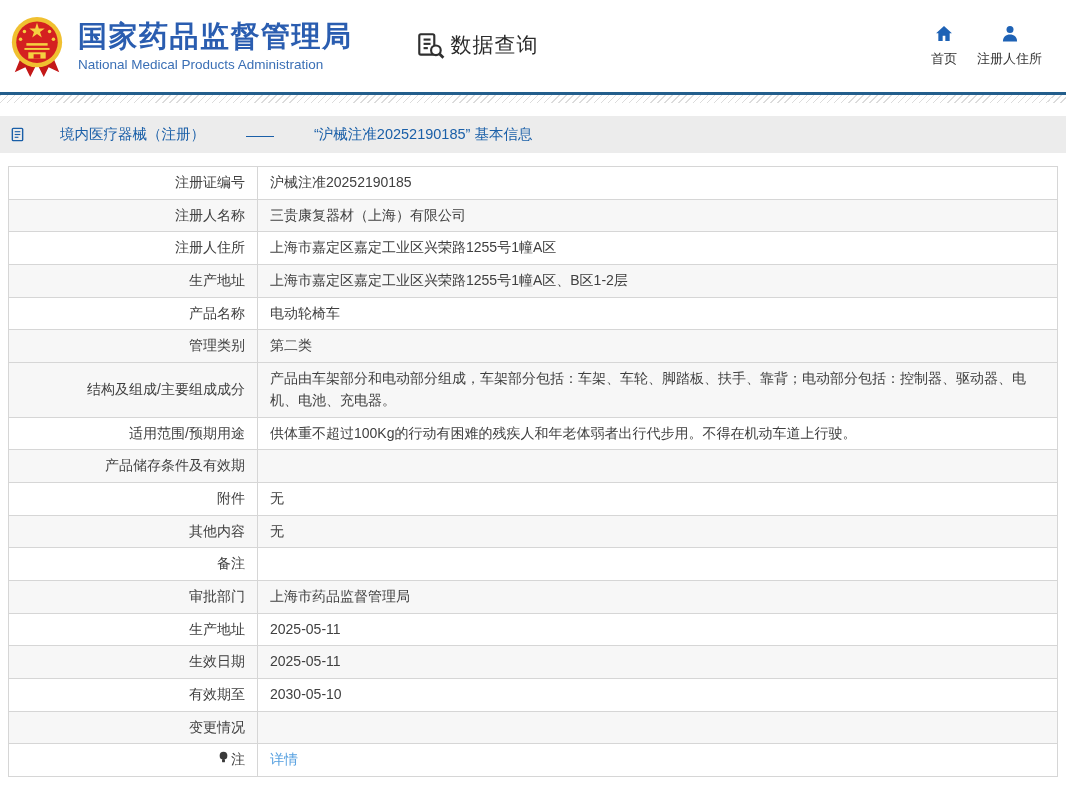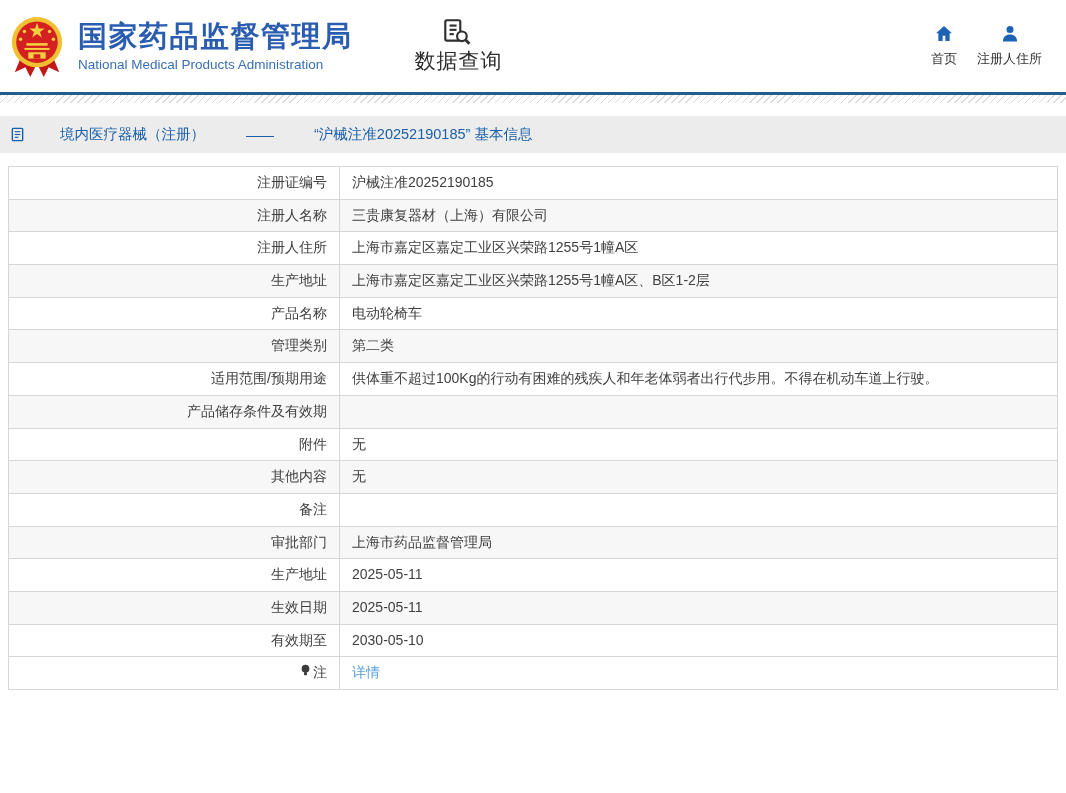--- a/index.html
+++ b/index.html
@@ -24,21 +24,21 @@
     height:92px;display:flex;align-items:center;padding:0 24px 0 8px;background:#fff;
   }
   .brand{display:flex;align-items:center;}
   .emblem{width:58px;height:64px;flex:0 0 auto;margin-top:2px;}
   .brand-text{margin-left:12px;}
   .org-cn{
     color:var(--brand-blue);font-size:29px;font-weight:bold;letter-spacing:1.5px;line-height:1.15;
   }
   .org-en{color:#3a6fb5;font-size:13.5px;margin-top:3px;}
   .section-title{
-    display:flex;align-items:center;margin-left:62px;color:#2b2b2b;font-size:21px;letter-spacing:1px;flex-direction:column;
+    display:flex;align-items:flex-start;margin-left:62px;color:#2b2b2b;font-size:21px;letter-spacing:1px;
   }
   .section-title .q-icon{margin-right:6px;display:flex;}
   .top-nav{margin-left:auto;display:flex;gap:20px;align-items:center;}
   .nav-item{
     display:flex;flex-direction:column;align-items:center;gap:6px;
     text-decoration:none;color:#333;font-size:13px;cursor:pointer;
   }
   .nav-item .nicon{display:flex;height:20px;align-items:center;}
   
   .blue-line{height:3px;background:var(--line-blue);}
@@ -58,21 +58,21 @@
   .info-table{
     width:1050px;margin:13px 8px 0 8px;border-collapse:collapse;table-layout:fixed;
   }
   .info-table td{
     border:1px solid var(--border-gray);
     font-size:14px;line-height:1.55;padding:5px 12px;
     vertical-align:middle;color:var(--text-dark);
   }
   .info-table tr{height:31px;}
   .info-table tr.alt td{background:var(--alt-row);}
-  .label-cell{width:331px;text-align:right;}
+  .label-cell{width:249px;text-align:right;}
   .value-cell{text-align:left;}
   .value-cell a{color:var(--link-blue);text-decoration:none;cursor:pointer;}
   .bulb{display:inline-flex;vertical-align:-1px;margin-right:2px;}
 </style>
 </head>
 <body>
 
 <header class="site-header">
   <div class="brand">
     <div class="emblem">
@@ -168,20 +168,24 @@
         <td class="value-cell">上海市嘉定区嘉定工业区兴荣路1255号1幢A区、B区1-2层</td>
       </tr>
       <tr>
         <td class="label-cell">产品名称</td>
         <td class="value-cell">电动轮椅车</td>
       </tr>
       <tr class="alt">
         <td class="label-cell">管理类别</td>
         <td class="value-cell">第二类</td>
       </tr>
+      <tr class="alt">
+        <td class="label-cell">结构及组成/主要组成成分</td>
+        <td class="value-cell">产品由车架部分和电动部分组成，车架部分包括：车架、车轮、脚踏板、扶手、靠背；电动部分包括：控制器、驱动器、电机、电池、充电器。</td>
+      </tr>
       <tr>
         <td class="label-cell">适用范围/预期用途</td>
         <td class="value-cell">供体重不超过100Kg的行动有困难的残疾人和年老体弱者出行代步用。不得在机动车道上行驶。</td>
       </tr>
       <tr class="alt">
         <td class="label-cell">产品储存条件及有效期</td>
         <td class="value-cell"></td>
       </tr>
       <tr>
         <td class="label-cell">附件</td>
@@ -203,20 +207,24 @@
         <td class="label-cell">生产地址</td>
         <td class="value-cell">2025-05-11</td>
       </tr>
       <tr class="alt">
         <td class="label-cell">生效日期</td>
         <td class="value-cell">2025-05-11</td>
       </tr>
       <tr>
         <td class="label-cell">有效期至</td>
         <td class="value-cell">2030-05-10</td>
+      </tr>
+      <tr class="alt">
+        <td class="label-cell">变更情况</td>
+        <td class="value-cell"></td>
       </tr>
       <tr>
         <td class="label-cell"><span class="bulb">
             <svg viewBox="0 0 12 15" width="11" height="14" aria-hidden="true">
               <circle cx="6" cy="5" r="4.2" fill="#3a3a3a"></circle>
               <rect x="4.4" y="8.6" width="3.2" height="3.6" rx="1" fill="#3a3a3a"></rect>
             </svg>
           </span>注</td>
         <td class="value-cell"><a href="#">详情</a></td>
       </tr>

